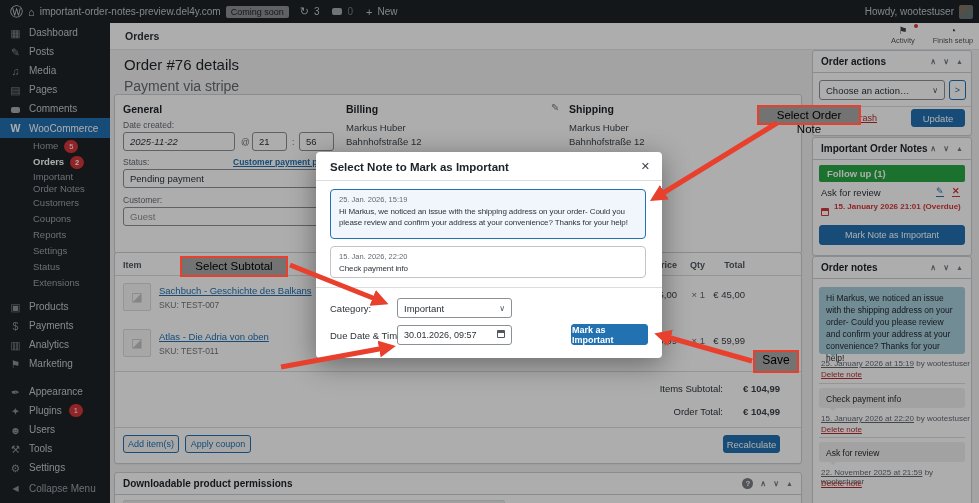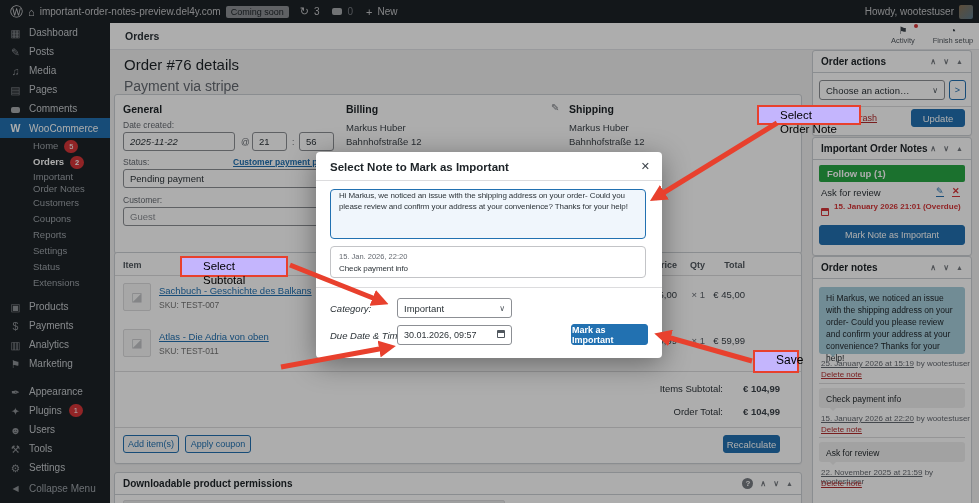--- a/index.html
+++ b/index.html
@@ -62,24 +62,24 @@
   
   #backdrop{position:absolute;left:0;top:0;width:979px;height:503px;background:rgba(0,0,0,.32);z-index:40;}
   #modal{position:absolute;left:316px;top:152px;width:346px;height:206px;background:#fff;border-radius:4px;
      box-shadow:0 6px 28px rgba(0,0,0,.4);z-index:50;}
   .m-title{position:absolute;left:14px;top:9px;font-size:11.5px;font-weight:bold;color:#1d2327;}
   .m-close{position:absolute;right:12px;top:8px;font-size:11px;color:#3c434a;cursor:pointer;}
   .m-hr{position:absolute;left:0;top:28px;width:100%;height:1px;background:#dcdcde;}
   .m-note{position:absolute;left:14px;width:316px;border-radius:4px;box-sizing:border-box;}
   .m-note .nd{font-size:7.5px;color:#646970;margin:5px 0 2px 8px;}
   .m-note .nt{font-size:8px;letter-spacing:-0.1px;color:#2c3338;line-height:11px;margin:0 8px 5px 8px;}
-  .m-lbl{position:absolute;font-size:9.5px;color:#2c3338;font-style:italic;}
-  
-  .annot{position:absolute;z-index:62;background:#c4b5fd;border:2.5px solid #e8402d;color:#000;
-    font-size:11.5px;line-height:13.5px;text-align:left;padding:2px 21px;box-sizing:border-box;}
+  .m-lbl{position:absolute;font-size:9.5px;color:#2c3338;}
+  
+  .annot{position:absolute;z-index:62;background:#737373;border:2.5px solid #e8402d;color:#000;
+    font-size:11.5px;line-height:13.5px;text-align:center;padding:2px 5px;box-sizing:border-box;}
   #arrows{position:absolute;left:0;top:0;z-index:70;pointer-events:none;}
 </style>
 </head>
 <body>
 
 <div id="screen">
 
   <div id="adminbar">
     <div class="grp">
       <span style="font-size:13px;color:#c3c4c7;">Ⓦ</span>
@@ -357,20 +357,21 @@
     <div class="dellink" style="left:8px;top:222px;">Delete note</div>
   </div>
 
   <div id="backdrop"></div>
 
   <div id="modal">
     <div class="m-title">Select Note to Mark as Important</div>
     <div class="m-close">✕</div>
     <div class="m-hr"></div>
     <div class="m-note" style="top:37px;height:50px;background:#f0f6fc;border:1.5px solid #2271b1;">
+      <div class="nd">25. Jan. 2026, 15:19</div>
       <div class="nt">Hi Markus, we noticed an issue with the shipping address on your order- Could you please review and confirm your address at your convenience? Thanks for your help!</div>
     </div>
     <div class="m-note" style="top:94px;height:32px;background:#fff;border:1px solid #c3c4c7;">
       <div class="nd">15. Jan. 2026, 22:20</div>
       <div class="nt">Check payment info</div>
     </div>
     <div class="sep" style="left:0;top:135px;width:346px;"></div>
     <div class="m-lbl" style="left:14px;top:151px;">Category:</div>
     <div class="inp sel" style="left:81px;top:146px;width:115px;height:20px;">
         <span>Important</span>

